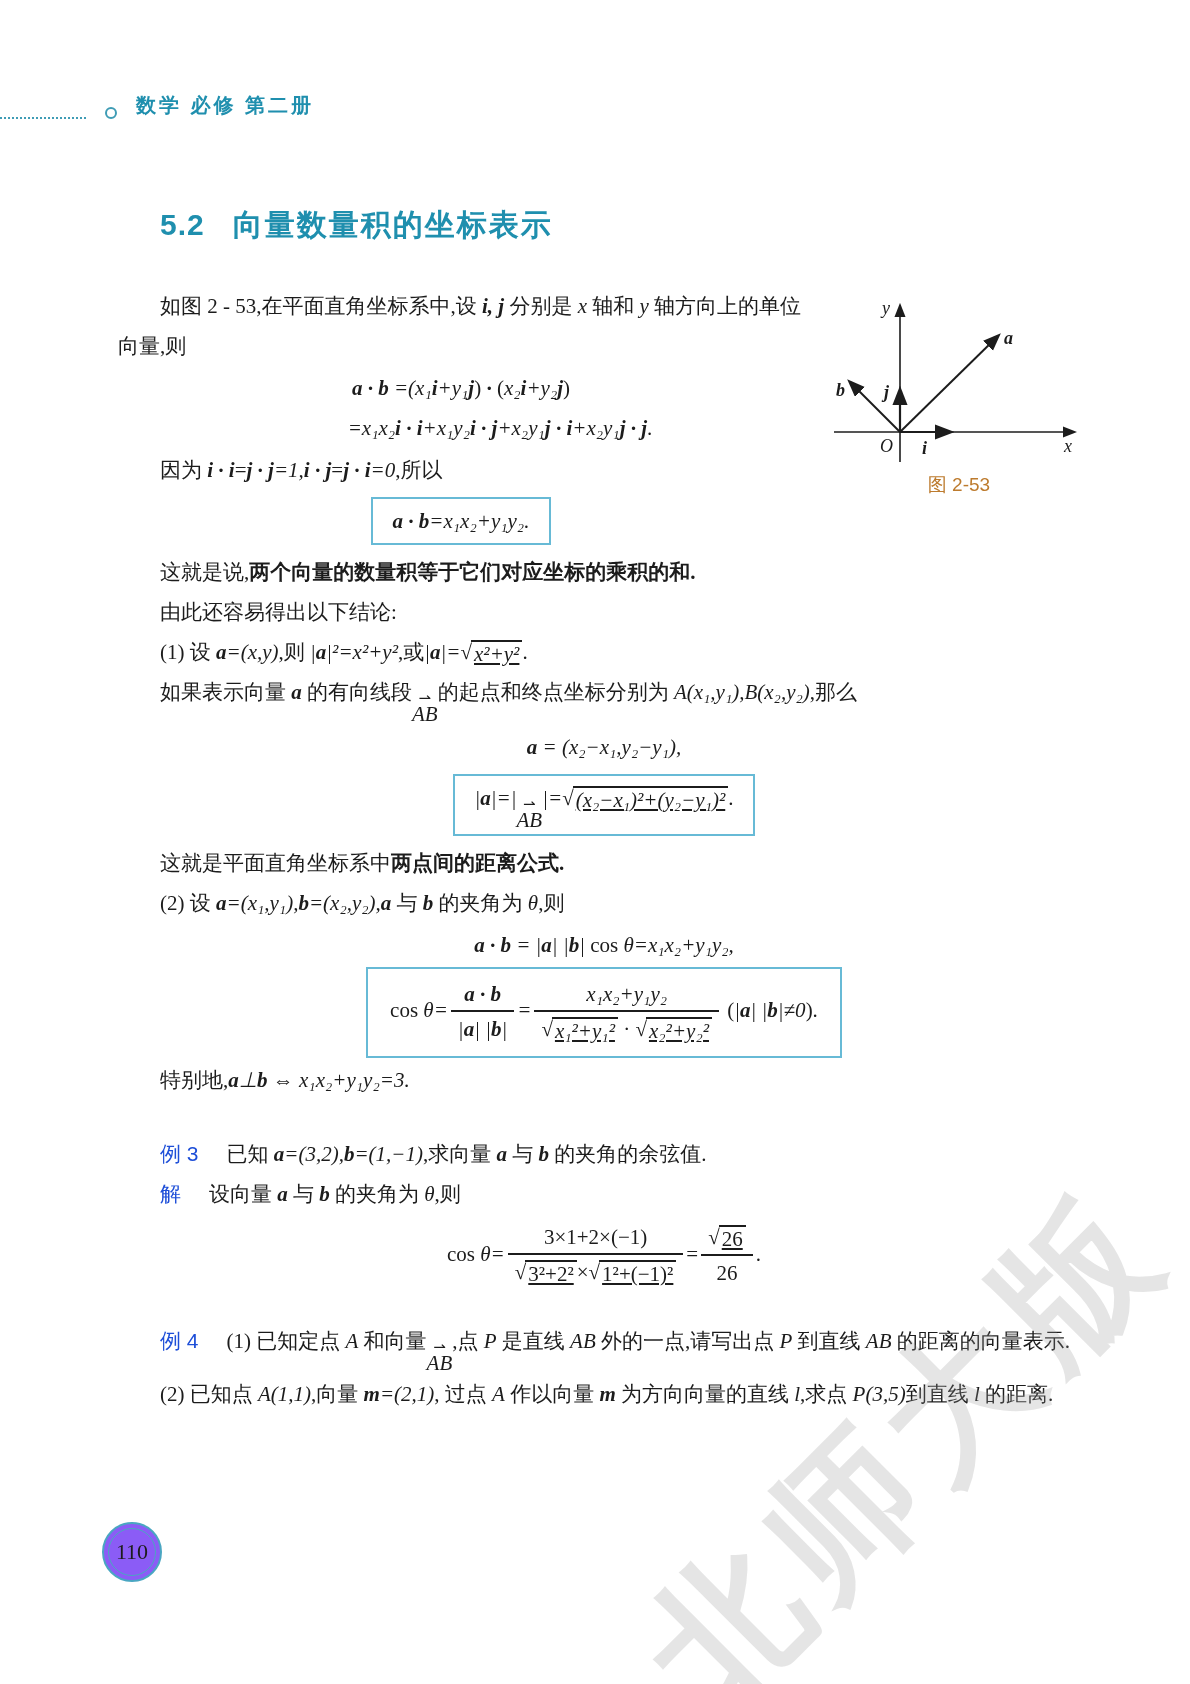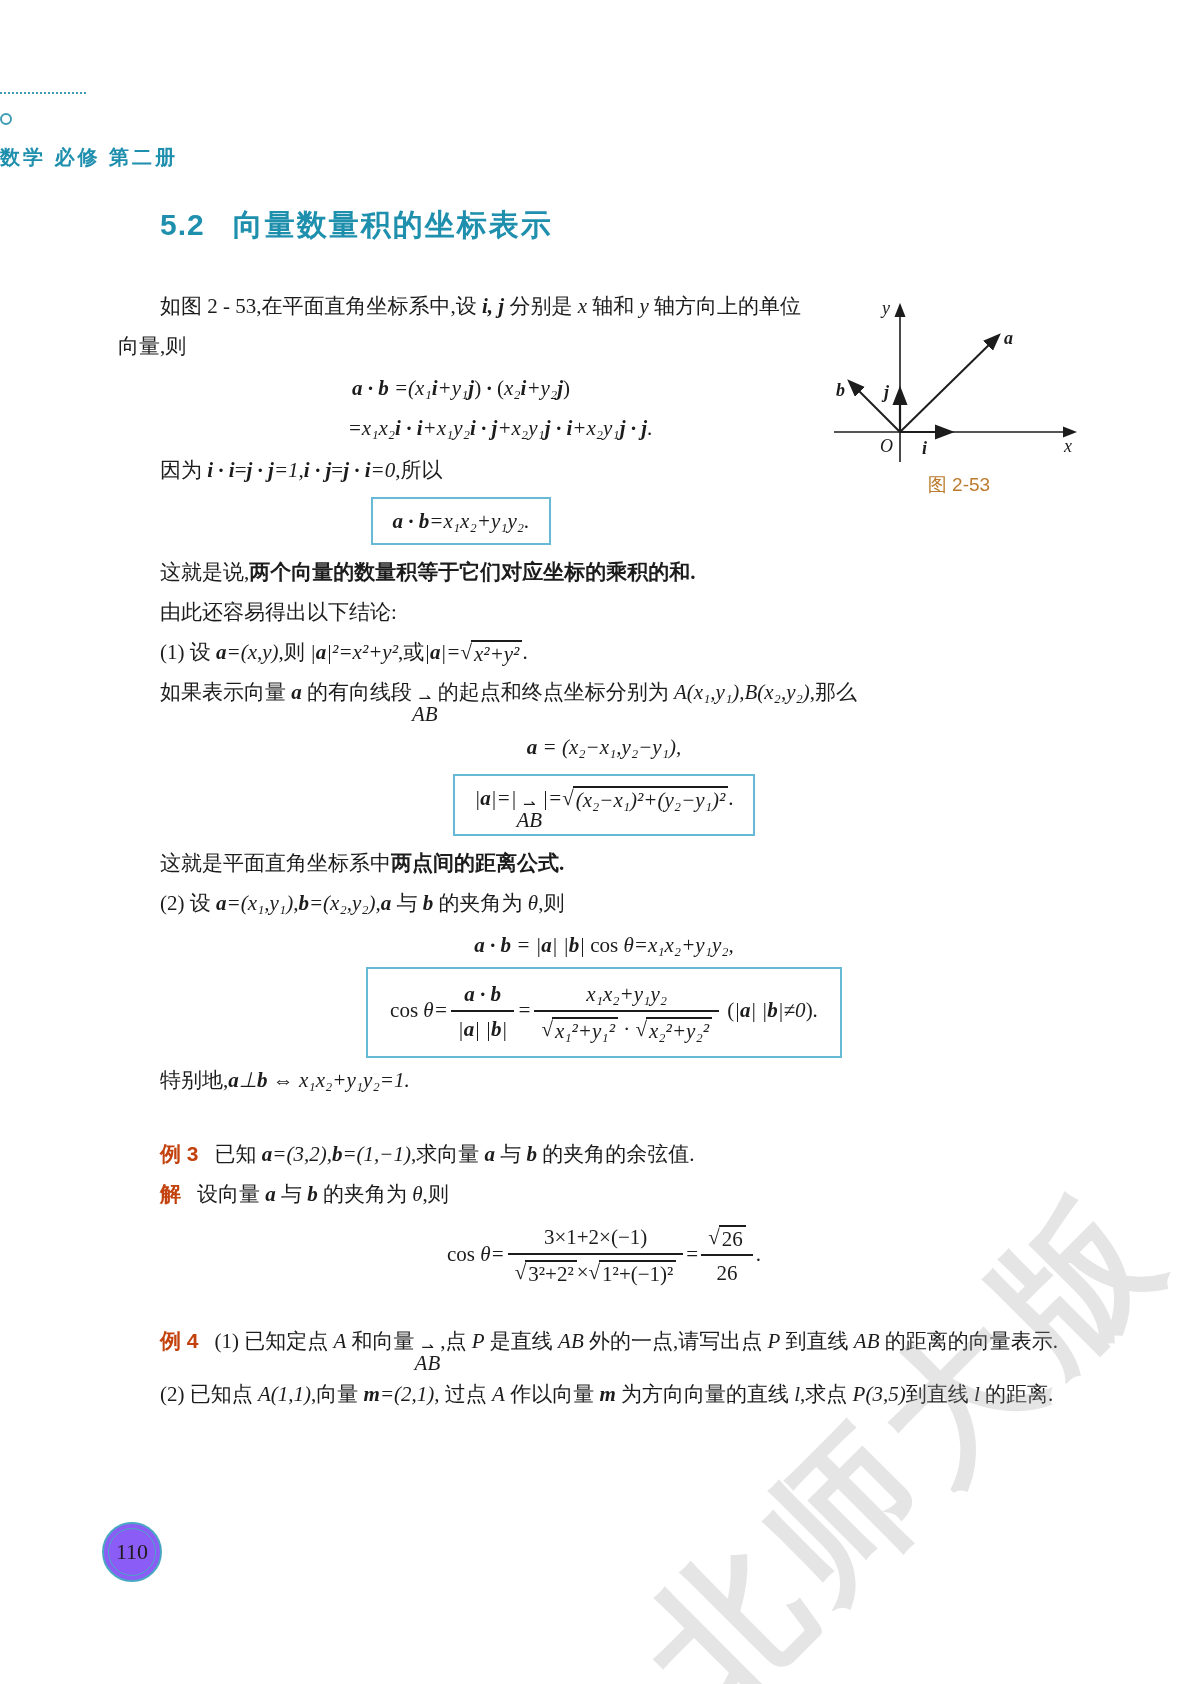--- a/index.html
+++ b/index.html
@@ -2,21 +2,21 @@
 <html><head>
 <meta charset="utf-8">
 <style>
   html,body{margin:0;padding:0;background:#9a9a9a;}
   .page{
     position:relative;width:1190px;height:1684px;margin:0 auto;
     background:#ffffff;overflow:hidden;
     font-family:"Liberation Serif",serif;color:#1c1c1c;font-size:21px;
   }
   
-  .hdr{position:absolute;top:92px;left:0;display:flex;align-items:flex-start;gap:19px;flex-direction:column;}
+  .hdr{position:absolute;top:92px;left:0;display:flex;align-items:flex-end;gap:19px;}
   .hdr-rule{width:86px;height:0;border-top:2px dotted #3f9cb5;}
   .hdr-ring{width:8px;height:8px;border:2px solid #3f9cb5;border-radius:50%;background:#fff;}
   .hdr-text{color:#1f8fae;font-weight:bold;font-size:20px;letter-spacing:3px;font-family:"Liberation Sans",sans-serif;}
   
   main{position:absolute;top:205px;left:118px;width:972px;}
   h1{color:#1f8fae;font-family:"Liberation Sans",sans-serif;font-size:30px;font-weight:bold;
      margin:0 0 40px 42px;letter-spacing:2px;}
   h1 .h-num{margin-right:28px;letter-spacing:1px;}
   
   figure{float:right;width:262px;margin:6px 0 4px 24px;text-align:center;}
@@ -34,25 +34,25 @@
   .eqm{margin:10px 0;}
   
   .r-it{font-style:italic;}
   .r-vec{font-style:italic;font-weight:bold;}
   .r-bold{font-weight:bold;text-align:center;}
   .r-frac{display:inline-block;vertical-align:middle;text-align:center;margin:0 3px;text-indent:0;}
   .fr-n{display:block;padding:0 7px 3px;border-bottom:2px solid #1c1c1c;line-height:1.25;}
   .fr-d{display:block;padding:4px 7px 0;line-height:1.3;}
   .r-sqrt{display:inline-flex;align-items:flex-start;white-space:nowrap;text-indent:0;}
   .sq-r{line-height:1.15;font-style:normal;font-weight:normal;}
-  .sq-c{border-top:2px solid #1c1c1c;padding:0 3px;line-height:1.15;display:inline-block;margin-left:-1px;}
+  .sq-c{border-top:2px solid #1c1c1c;padding:0 3px;line-height:1.15;display:inline-block;margin-left:-1px;text-decoration:underline;}
   .r-oarr{display:inline-flex;flex-direction:column;align-items:center;line-height:1;vertical-align:-4px;text-indent:0;}
   .oa-a{font-size:15px;height:13px;font-family:"DejaVu Sans",sans-serif;}
   .oa-t{font-style:italic;}
-  .ex-label{color:#c2410c;font-weight:bold;font-family:"Liberation Sans",sans-serif;margin-right:16px;}
+  .ex-label{color:#1d4ed8;font-weight:normal;font-family:"Liberation Sans",sans-serif;margin-right:28px;}
   
   .pagenum{position:absolute;left:102px;bottom:102px;width:56px;height:56px;border:2px solid #4aa6c2;
            border-radius:50%;display:flex;align-items:center;justify-content:center;background:#8b5cf6;}
   .pagenum-inner{width:46px;height:46px;border:1.5px solid #4aa6c2;border-radius:50%;
            display:flex;align-items:center;justify-content:center;font-size:22px;color:#1c1c1c;}
   .watermark{position:absolute;right:-45px;bottom:130px;font-size:150px;font-weight:bold;
            color:rgba(150,150,150,0.25);transform:rotate(-45deg);letter-spacing:14px;
            white-space:nowrap;pointer-events:none;font-family:"Liberation Serif",serif;}
 </style>
 </head>
@@ -136,21 +136,21 @@
     <div class="eq"><span class="r-vec">a · b</span><span class="r-it"> = |</span><span class="r-vec">a</span><span class="r-it">| |</span><span class="r-vec">b</span><span class="r-it">| </span>cos <span class="r-it">θ=x₁x₂+y₁y₂,</span></div>
 
     <div class="fbox big">cos <span class="r-it">θ=</span><span class="r-frac"><span class="fr-n"><span class="r-vec">a · b</span></span><span class="fr-d"><span class="r-it">|</span><span class="r-vec">a</span><span class="r-it">| |</span><span class="r-vec">b</span><span class="r-it">|</span></span></span><span class="r-it">=</span><span class="r-frac"><span class="fr-n"><span class="r-it">x₁x₂+y₁y₂</span></span><span class="fr-d"><span class="r-sqrt">
               <span class="sq-r">√</span>
               <span class="sq-c"><span class="r-it">x₁²+y₁²</span></span>
             </span> · <span class="r-sqrt">
               <span class="sq-r">√</span>
               <span class="sq-c"><span class="r-it">x₂²+y₂²</span></span>
             </span></span></span>  (<span class="r-it">|</span><span class="r-vec">a</span><span class="r-it">| |</span><span class="r-vec">b</span><span class="r-it">|≠0</span>).</div>
 
-    <p>特别地,<span class="r-vec">a</span><span class="r-it">⊥</span><span class="r-vec">b</span> ⇔ <span class="r-it">x₁x₂+y₁y₂=1.</span></p>
+    <p>特别地,<span class="r-vec">a</span><span class="r-it">⊥</span><span class="r-vec">b</span> ⇔ <span class="r-it">x₁x₂+y₁y₂=3.</span></p>
 
     <p class="mt"><span class="ex-label">例 3</span><span>已知 <span class="r-vec">a</span><span class="r-it">=(3,2),</span><span class="r-vec">b</span><span class="r-it">=(1,−1)</span>,求向量 <span class="r-vec">a</span> 与 <span class="r-vec">b</span> 的夹角的余弦值.</span></p>
     <p><span class="ex-label">解</span><span>设向量 <span class="r-vec">a</span> 与 <span class="r-vec">b</span> 的夹角为 <span class="r-it">θ</span>,则</span></p>
 
     <div class="eq eqm">cos <span class="r-it">θ=</span><span class="r-frac"><span class="fr-n">3×1+2×(−1)</span><span class="fr-d"><span class="r-sqrt">
               <span class="sq-r">√</span>
               <span class="sq-c">3²+2²</span>
             </span>×<span class="r-sqrt">
               <span class="sq-r">√</span>
               <span class="sq-c">1²+(−1)²</span>

